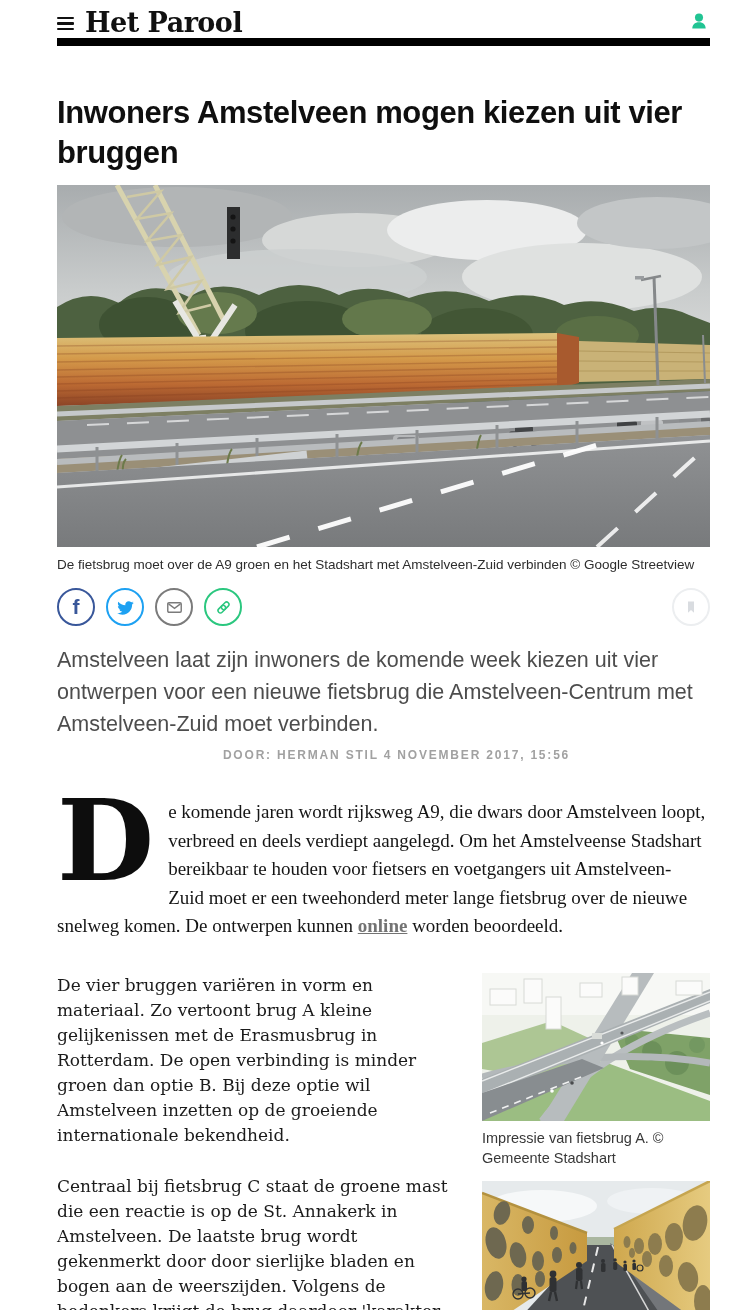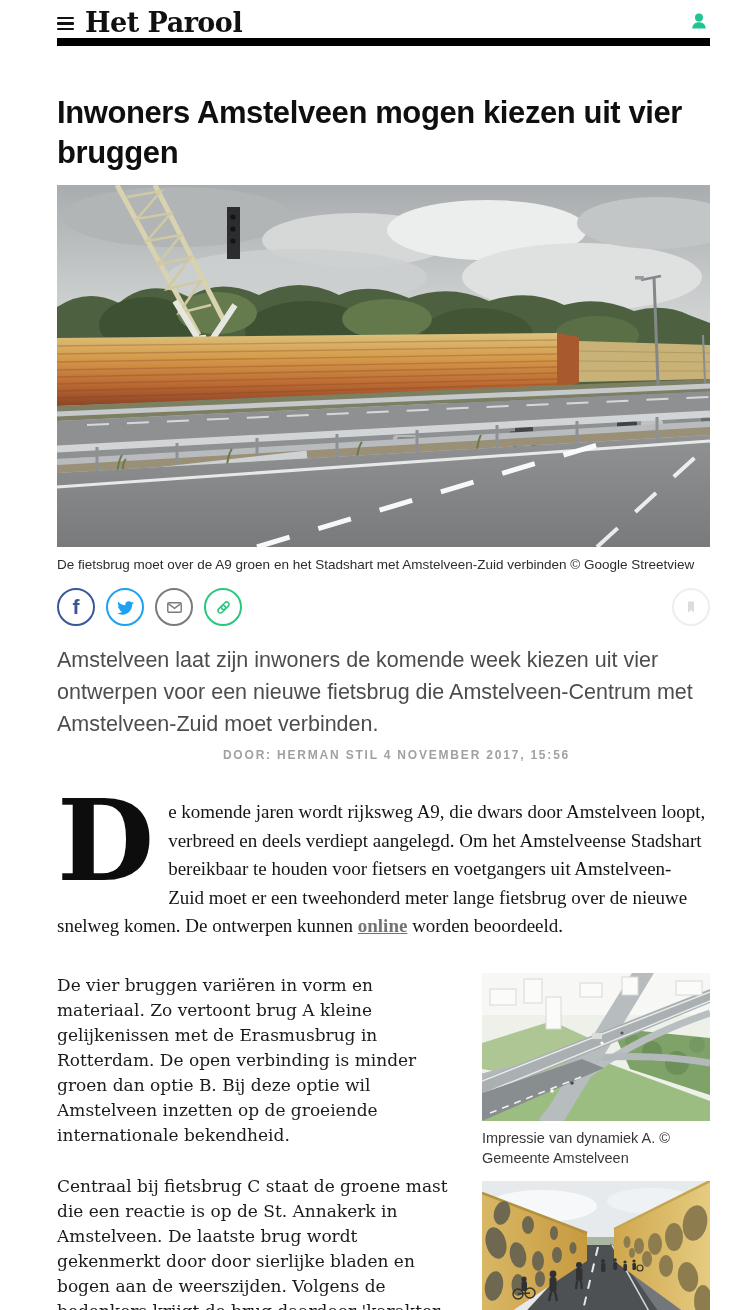--- a/index.html
+++ b/index.html
@@ -281,21 +281,21 @@
             <rect x="140" y="4" width="16" height="18"></rect>
               <rect x="194" y="8" width="26" height="14"></rect>
           </g>
           <rect x="110" y="60" width="10" height="6" fill="#d9dcd8"></rect>
           <circle cx="120" cy="70" r="1.6" fill="#fff"></circle>
             <circle cx="140" cy="60" r="1.6" fill="#55585a"></circle>
           <circle cx="70" cy="118" r="1.8" fill="#fff"></circle>
             <circle cx="90" cy="110" r="1.8" fill="#4a4c4e"></circle>
         </svg>
       </figure>
-      <figcaption class="thumb-cap">Impressie van dynamiek A. © Gemeente Amstelveen</figcaption>
+      <figcaption class="thumb-cap">Impressie van fietsbrug A. © Gemeente Stadshart</figcaption>
 
       <figure class="thumb thumb2">
         <svg viewBox="0 0 228 150" width="228" height="150">
           <defs>
             <linearGradient id="goldL" x1="0" y1="0" x2="1" y2="0">
               <stop offset="0" stop-color="#d9b765"></stop>
                 <stop offset="1" stop-color="#c79a3f"></stop>
             </linearGradient>
             <linearGradient id="goldR" x1="1" y1="0" x2="0" y2="0">
               <stop offset="0" stop-color="#e6cb80"></stop>

